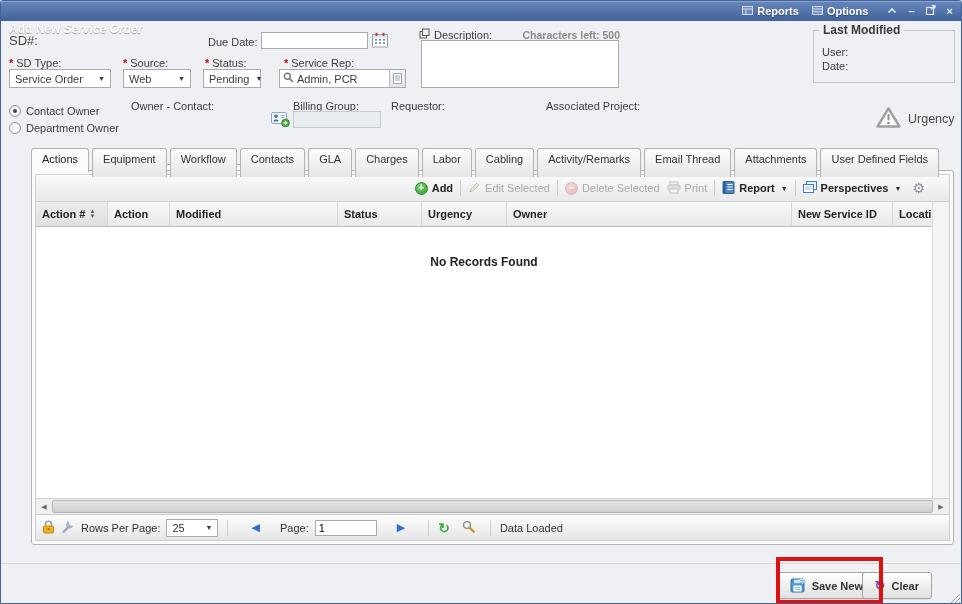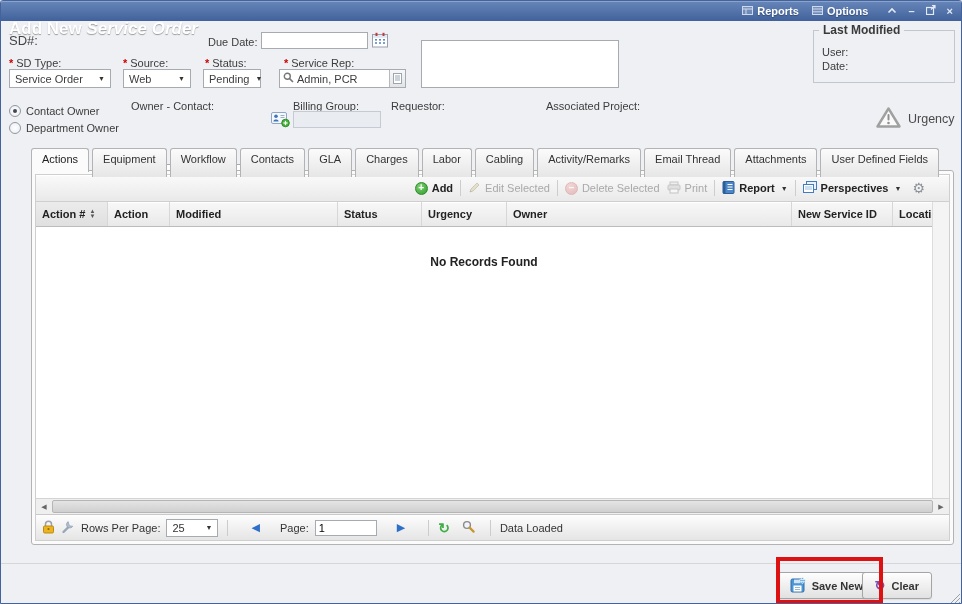--- a/index.html
+++ b/index.html
@@ -1,20 +1,20 @@
 <!DOCTYPE html>
 <html><head>
 <meta charset="utf-8">
 <style>
   html,body{margin:0;padding:0;background:#d9dce1;}
   *{box-sizing:border-box;font-family:"Liberation Sans",sans-serif;}
   .window{position:relative;width:962px;height:604px;background:#eef0f4;border:1px solid #44639d;border-radius:3px 3px 0 0;overflow:hidden;}
   
   .titlebar{height:20px;background:linear-gradient(#6787ba,#41619b);box-shadow:inset 0 1px 0 #8aa3cc;display:flex;align-items:center;justify-content:space-between;padding:0 8px;}
-  .title{font-size:17px;font-weight:bold;color:#fff;text-shadow:0 1px 1px rgba(0,0,0,.35);white-space:pre;margin-top:36px;}
+  .title{font-size:12px;font-weight:bold;color:#fff;text-shadow:0 1px 1px rgba(0,0,0,.35);white-space:pre;margin-top:36px;}
   .title .em{font-style:italic;}
   .tb-right{display:flex;align-items:center;gap:13px;}
   .tb-btn{display:flex;align-items:center;gap:4px;color:#fff;font-size:11px;font-weight:bold;text-shadow:0 1px 1px rgba(0,0,0,.3);cursor:pointer;}
   .winctls{display:flex;align-items:center;gap:11px;margin-left:6px;}
   .winctl{color:#e3eaf6;font-size:11px;font-weight:bold;line-height:1;cursor:pointer;}
   
   .form-area{position:relative;height:127px;font-size:11px;color:#3c3c3c;}
   .abs{position:absolute;}
   .lbl{font-size:11px;color:#3c3c3c;white-space:nowrap;}
   .req{color:#c00;font-weight:bold;margin-right:3px;}
@@ -135,20 +135,30 @@
           <g fill="#5f87c0">
             <rect x="3" y="7" width="2" height="1.6"></rect>
             <rect x="7" y="7" width="2" height="1.6"></rect>
             <rect x="11" y="7" width="2" height="1.6"></rect>
             <rect x="3" y="10.2" width="2" height="1.6"></rect>
             <rect x="7" y="10.2" width="2" height="1.6"></rect>
             <rect x="11" y="10.2" width="2" height="1.6"></rect>
           </g>
         </svg></div>
 
+    <div class="abs desc-head" style="left:418px;top:7px;">
+      <span class="dlbl">
+          <span><svg width="11" height="11" viewBox="0 0 11 11">
+              <rect x="1" y="3.5" width="6.5" height="6.5" fill="#eef0f4" stroke="#555"></rect>
+              <rect x="3.5" y="1" width="6.5" height="6.5" fill="#eef0f4" stroke="#555"></rect>
+            </svg></span>
+          <span class="lbl">Description:</span>
+        </span>
+      <span class="chars">Characters left: 500</span>
+    </div>
     <textarea class="abs desc" style="left: 420px; top: 19px;"></textarea>
 
     <div class="abs groupbox" style="left:812px;top:9px;">
       <div class="legend">Last Modified</div>
       <div class="lbl gline">User:</div>
       <div class="lbl gline">Date:</div>
     </div>
 
     <div class="abs lbl" style="left:8px;top:36px;"><span class="req">*</span><span>SD Type:</span></div>
     <div class="abs lbl" style="left:122px;top:36px;"><span class="req">*</span><span>Source:</span></div>

